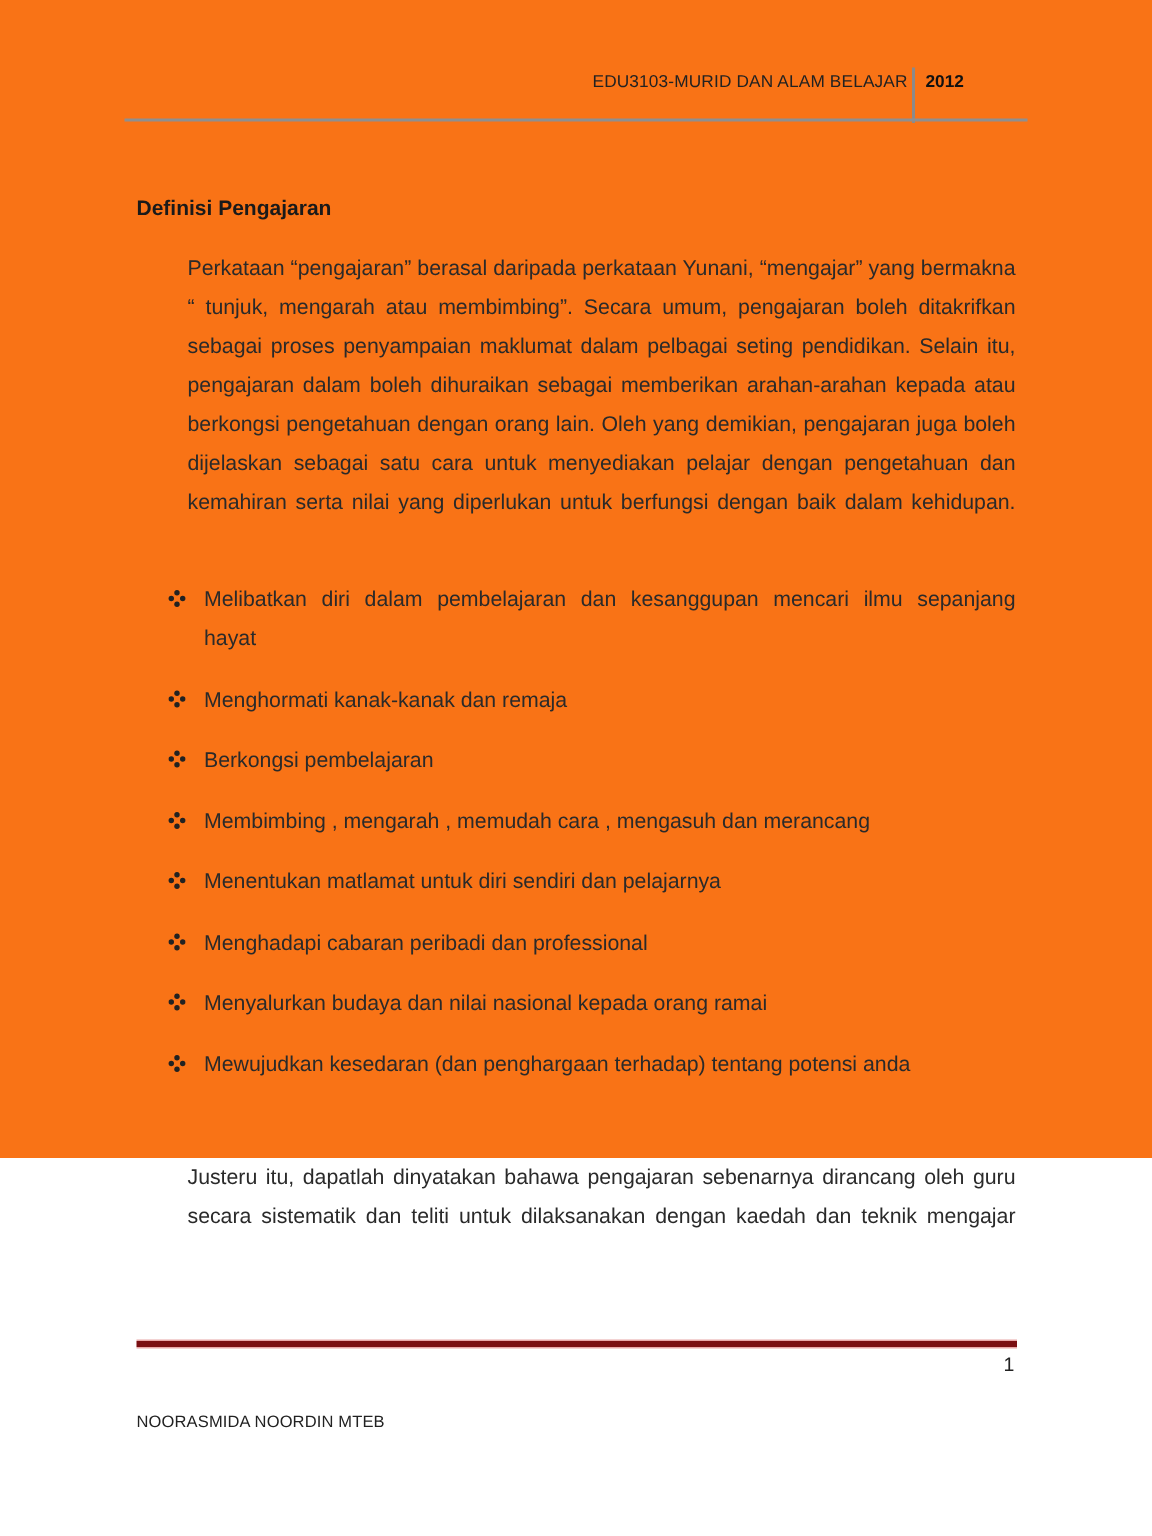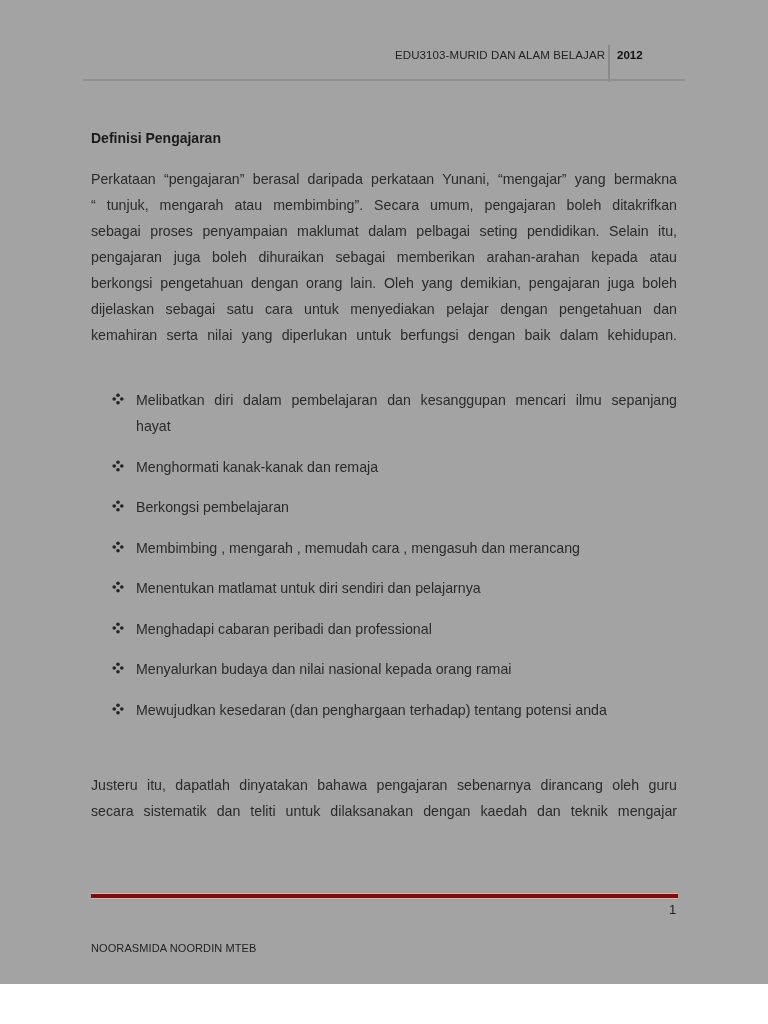--- a/index.html
+++ b/index.html
@@ -11,22 +11,22 @@
       width: 768px;
       height: 1024px;
       position: relative;
       overflow: hidden;
       font-family: "Liberation Sans", sans-serif;
       color: #262626;
     }
     .page {
       position: absolute;
       left: 0; top: 0;
-      width: 768px; height: 984px;
-      background: #a3a3a3;
+      width: 768px; height: 772px;
+      background: #f97316;
     }
     
     .header-title {
       position: absolute;
       left: 395px;
       top: 49px;
       font-size: 11.5px;
       color: #222;
       letter-spacing: 0.1px;
     }
@@ -72,20 +72,21 @@
       font-size: 14.2px;
       color: #2a2a2a;
     }
     .para .line {
       display: block;
       height: 26px;
       line-height: 26px;
       white-space: nowrap;
       text-align: justify;
       text-align-last: justify;
+      margin-left: 34px;
     }
     .para .line.last {
       text-align-last: left;
     }
     .para1 { top: 166px; }
     .para2 { top: 772px; }
 
     
     .bullets {
       position: absolute;
@@ -177,21 +178,21 @@
   <div class="header-divider"></div>
   <div class="header-year">2012</div>
   <div class="header-rule"></div>
 
   <div class="heading">Definisi Pengajaran</div>
 
   <div class="para para1">
     <span class="line">Perkataan “pengajaran” berasal daripada perkataan Yunani, “mengajar” yang bermakna</span>
     <span class="line">“ tunjuk, mengarah atau membimbing”. Secara umum, pengajaran boleh ditakrifkan</span>
     <span class="line">sebagai proses penyampaian maklumat dalam pelbagai seting pendidikan. Selain itu,</span>
-    <span class="line">pengajaran juga boleh dihuraikan sebagai memberikan arahan-arahan kepada atau</span>
+    <span class="line">pengajaran dalam boleh dihuraikan sebagai memberikan arahan-arahan kepada atau</span>
     <span class="line">berkongsi pengetahuan dengan orang lain. Oleh  yang demikian, pengajaran juga boleh</span>
     <span class="line">dijelaskan sebagai satu cara untuk menyediakan pelajar dengan pengetahuan dan</span>
     <span class="line">kemahiran serta nilai yang diperlukan untuk berfungsi dengan baik dalam kehidupan.</span>
   </div>
 
   <div class="bullets">
 
     <div class="bullet-item" style="top:0px;">
       <svg class="bullet-icon" viewBox="0 0 12 12">
         <circle cx="6" cy="2.2" r="1.8" fill="#222"></circle>

